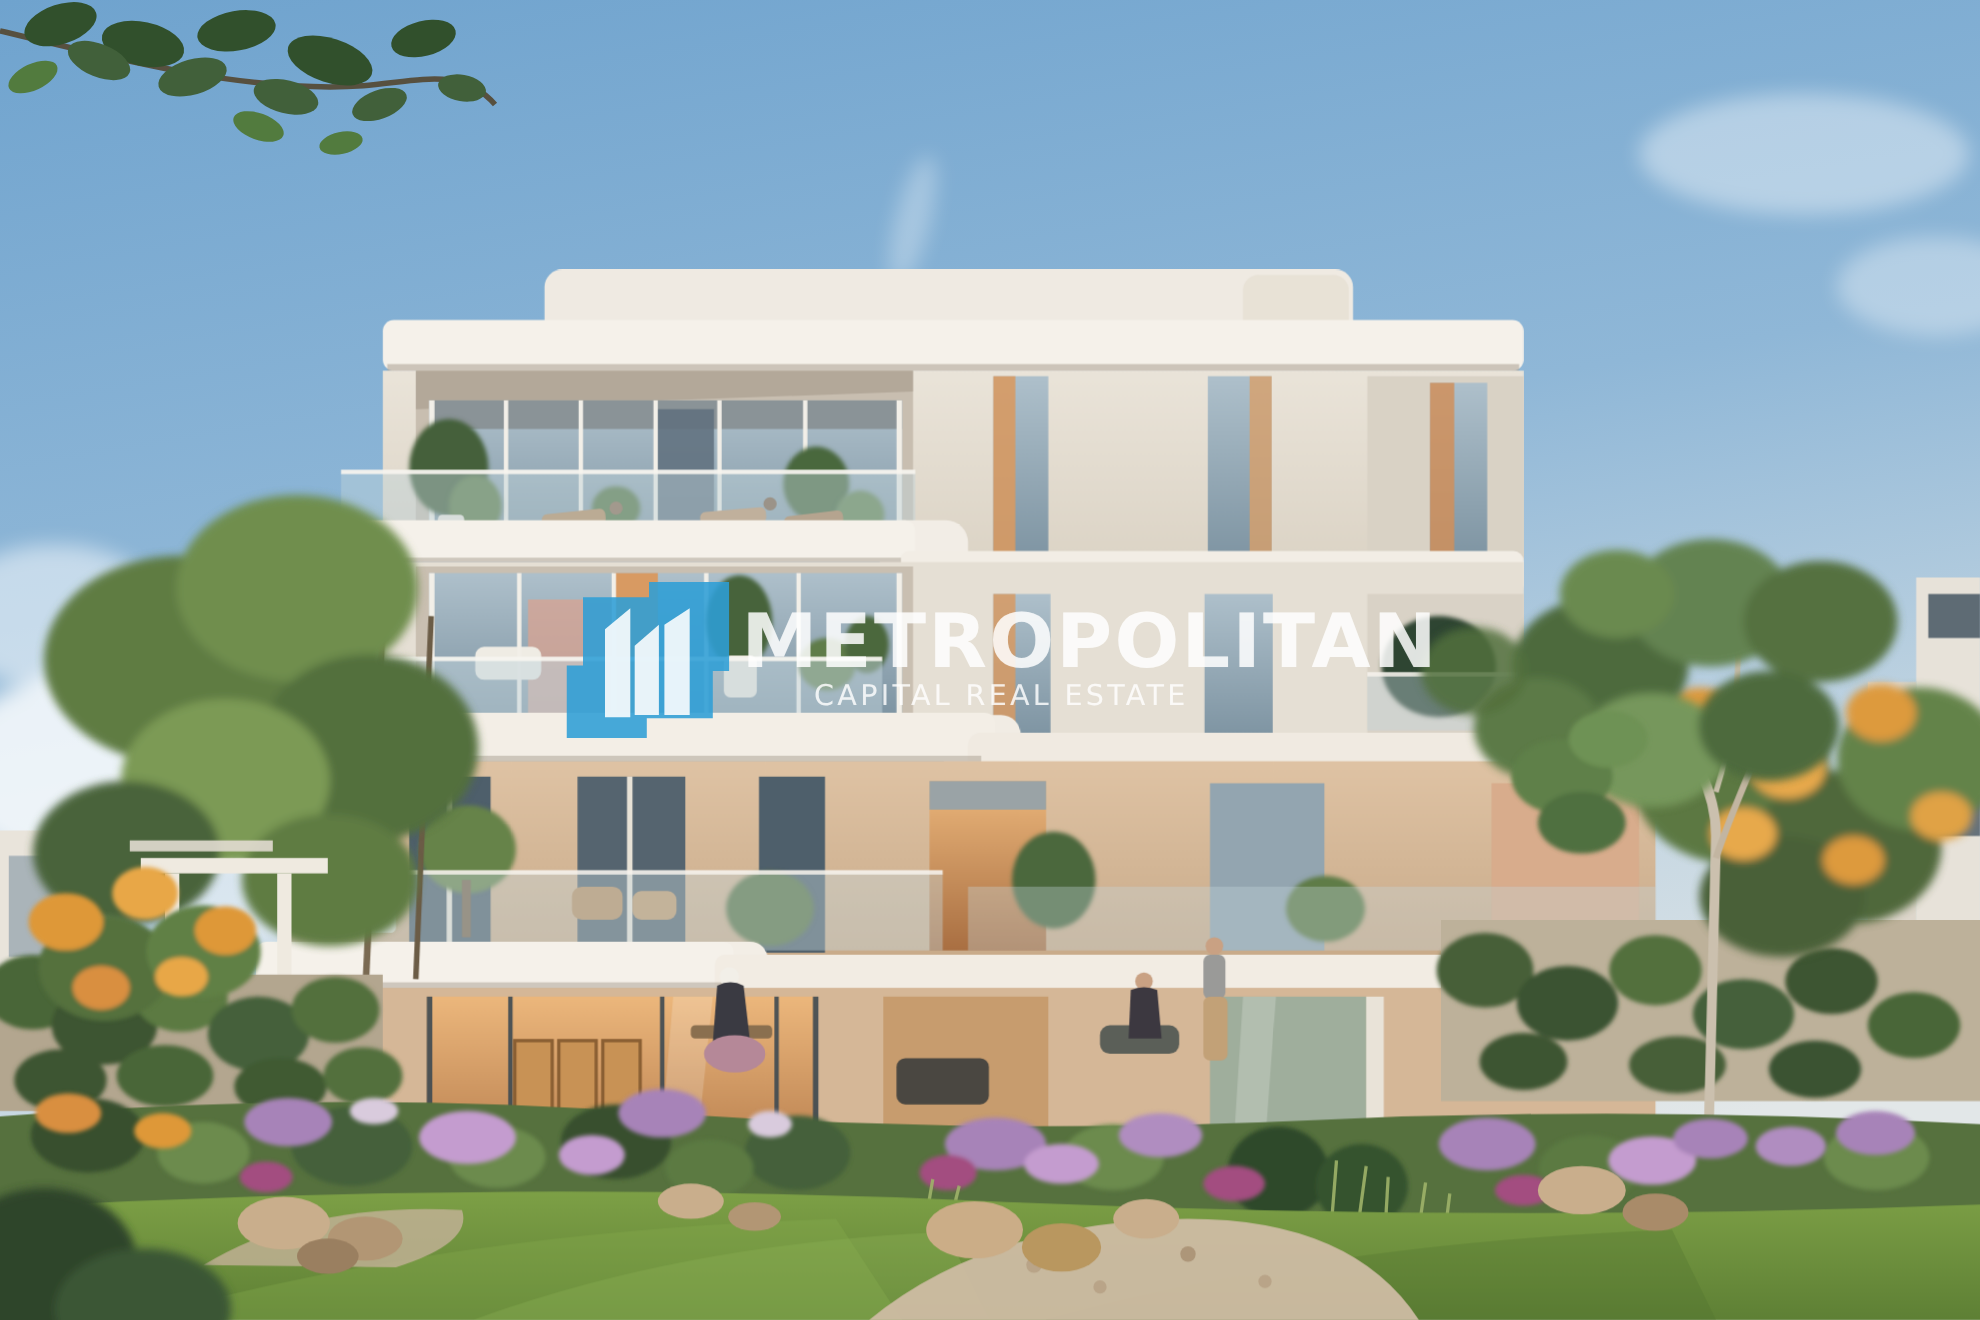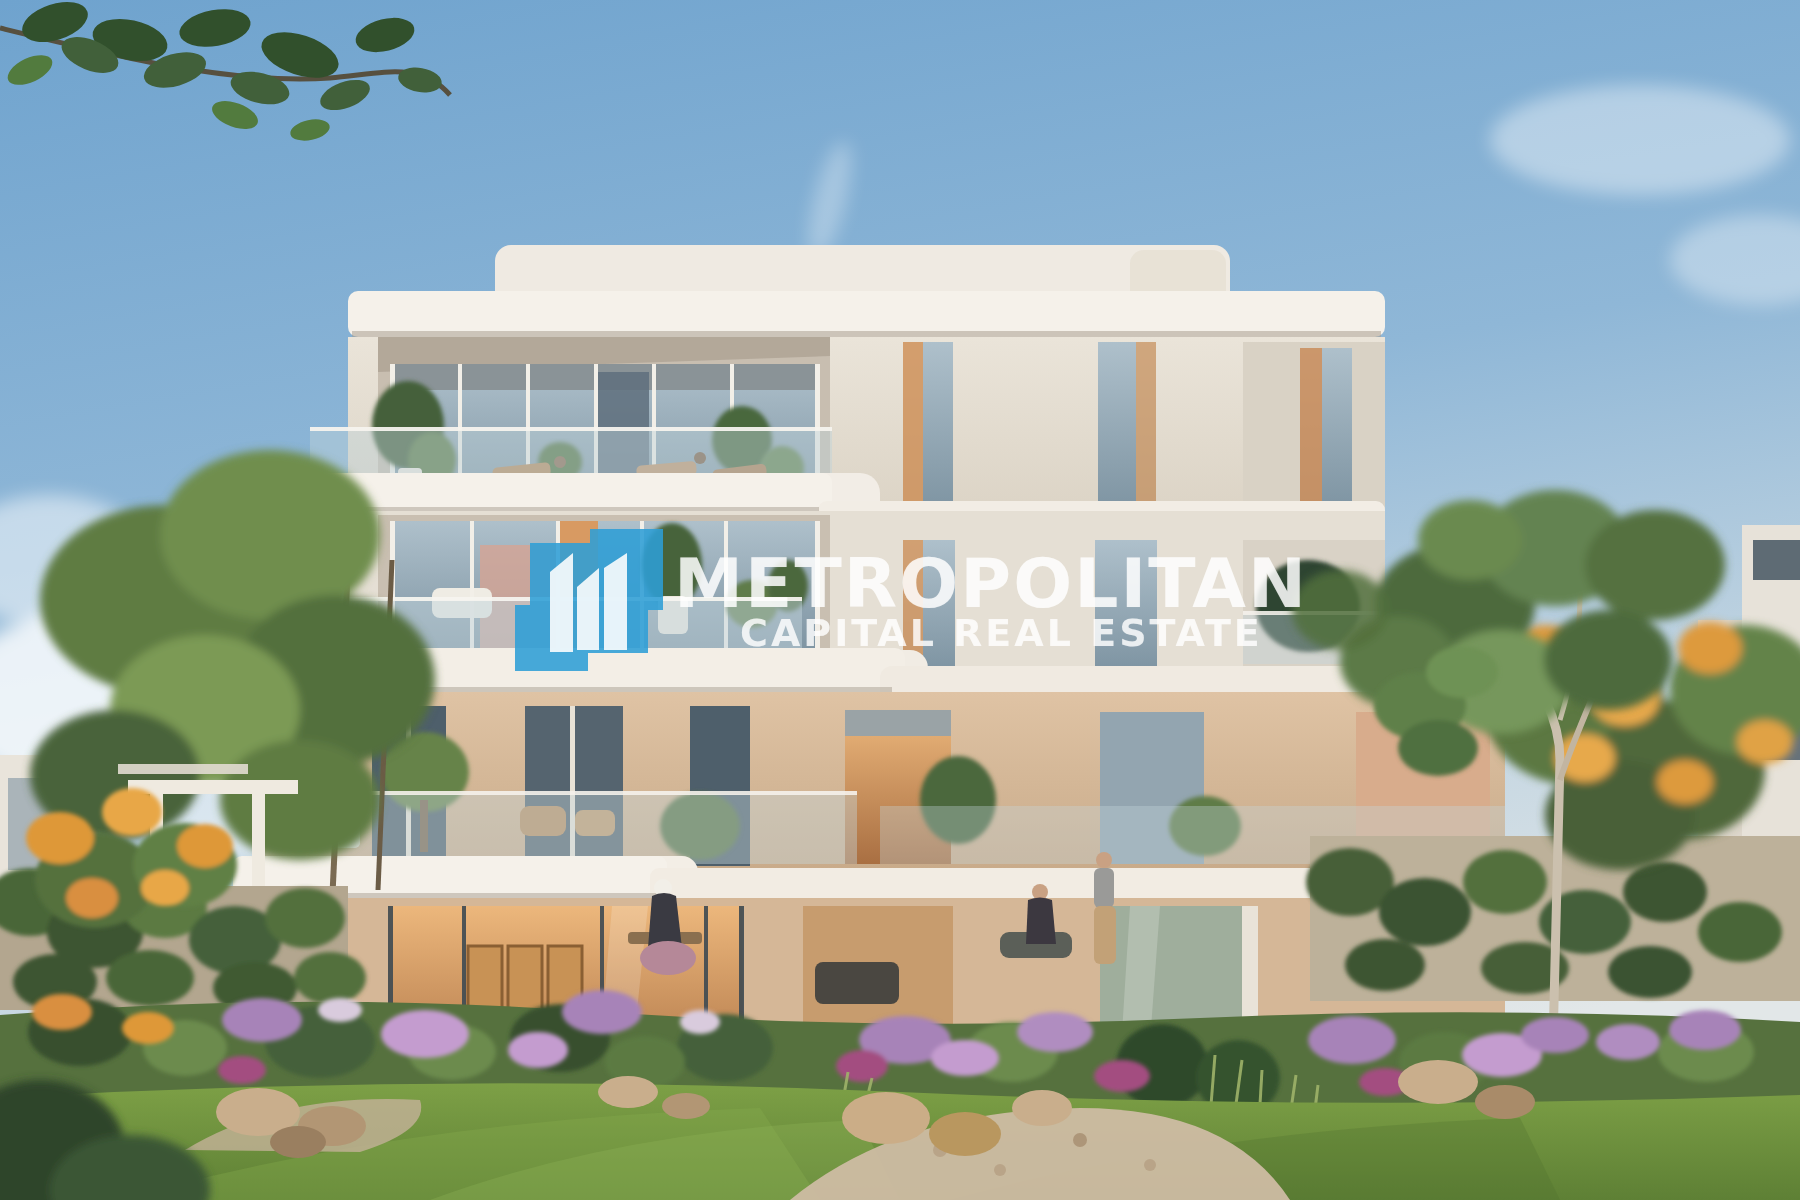--- a/index.html
+++ b/index.html
@@ -11,21 +11,21 @@
   .wm-icon{position:absolute;left:515px;top:529px;width:148px;height:143px;}
   .wm-brand{
     position:absolute;left:674px;top:549px;
     font-size:68px;font-weight:bold;letter-spacing:2px;line-height:70px;
     color:rgba(255,255,255,0.80);white-space:nowrap;
     transform:scaleX(1.02);transform-origin:left top;
     text-shadow:0 0 1px rgba(255,255,255,0.25);
   }
   .wm-tagline{
     position:absolute;left:740px;top:613px;
-    font-size:38px;font-weight:bold;letter-spacing:3px;line-height:40px;
+    font-size:26px;font-weight:normal;letter-spacing:3px;line-height:40px;
     color:rgba(255,255,255,0.78);white-space:nowrap;
     text-shadow:0 0 1px rgba(255,255,255,0.2);
     text-align:center;
   }
 </style>
 </head>
 <body>
 
 <div class="shot">
 

